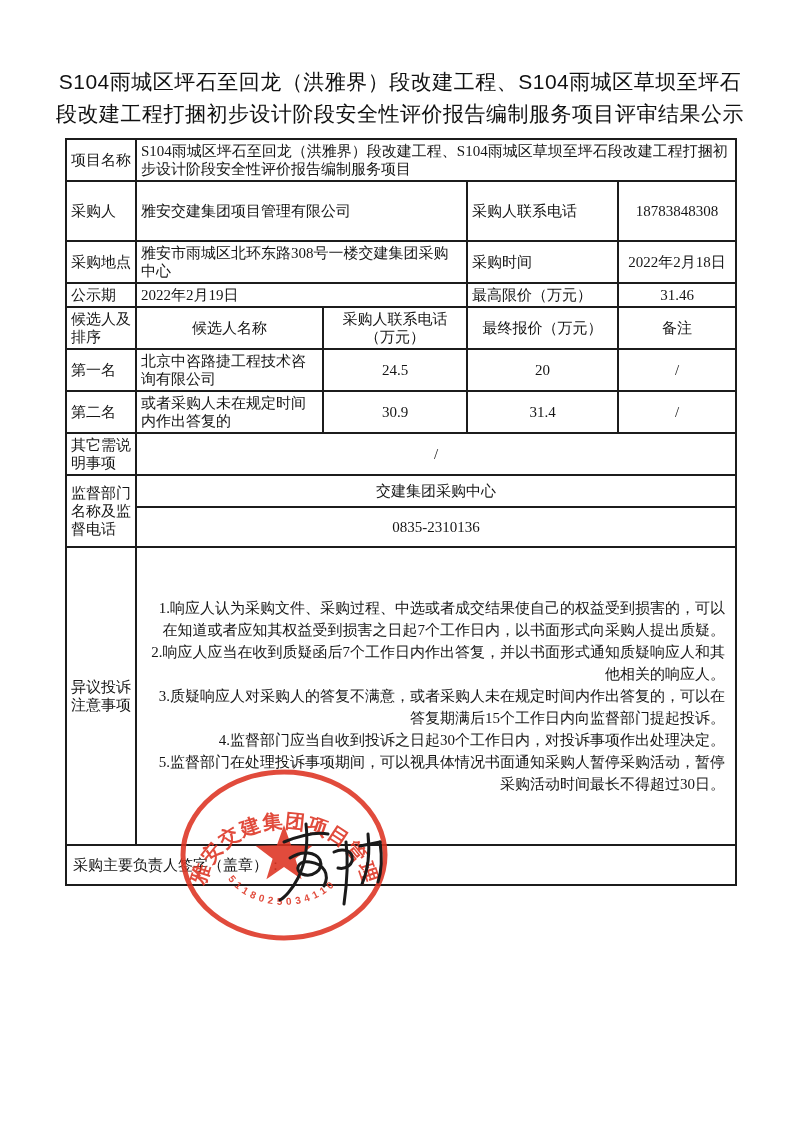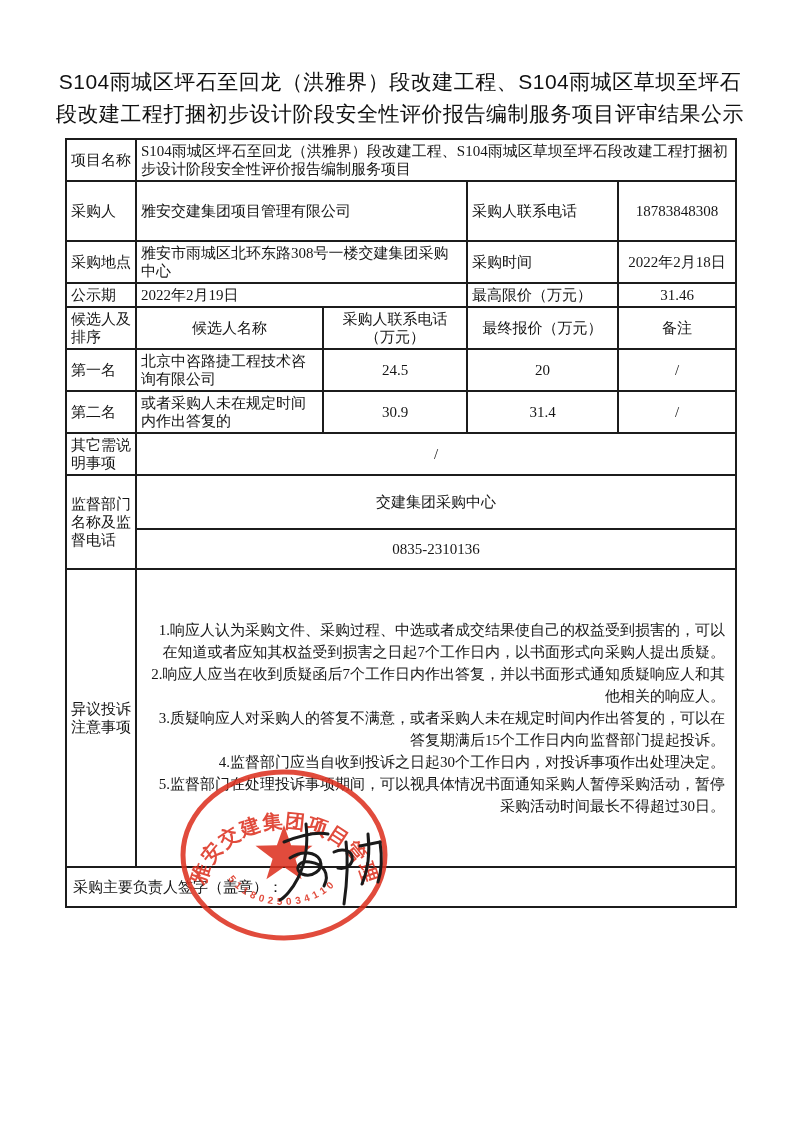--- a/index.html
+++ b/index.html
@@ -94,21 +94,21 @@
     <td class="lbl">第二名</td>
     <td class="val-l">或者采购人未在规定时间内作出答复的</td>
     <td class="val-c">30.9</td>
     <td class="val-c">31.4</td>
     <td class="val-c">/</td>
   </tr>
   <tr style="height:42px">
     <td class="lbl">其它需说明事项</td>
     <td class="val-c" colspan="4">/</td>
   </tr>
-  <tr style="height:54px">
+  <tr style="height:32px">
     <td class="lblc" rowspan="2">监督部门名称及监督电话</td>
     <td class="val-c" colspan="4">交建集团采购中心</td>
   </tr>
   <tr style="height:40px">
     <td class="val-c" colspan="4">0835-2310136</td>
   </tr>
   <tr style="height:298px">
     <td class="lblc">异议投诉注意事项</td>
     <td class="objection-cell" colspan="4">
       <div class="obj-line">1.响应人认为采购文件、采购过程、中选或者成交结果使自己的权益受到损害的，可以在知道或者应知其权益受到损害之日起7个工作日内，以书面形式向采购人提出质疑。</div>

